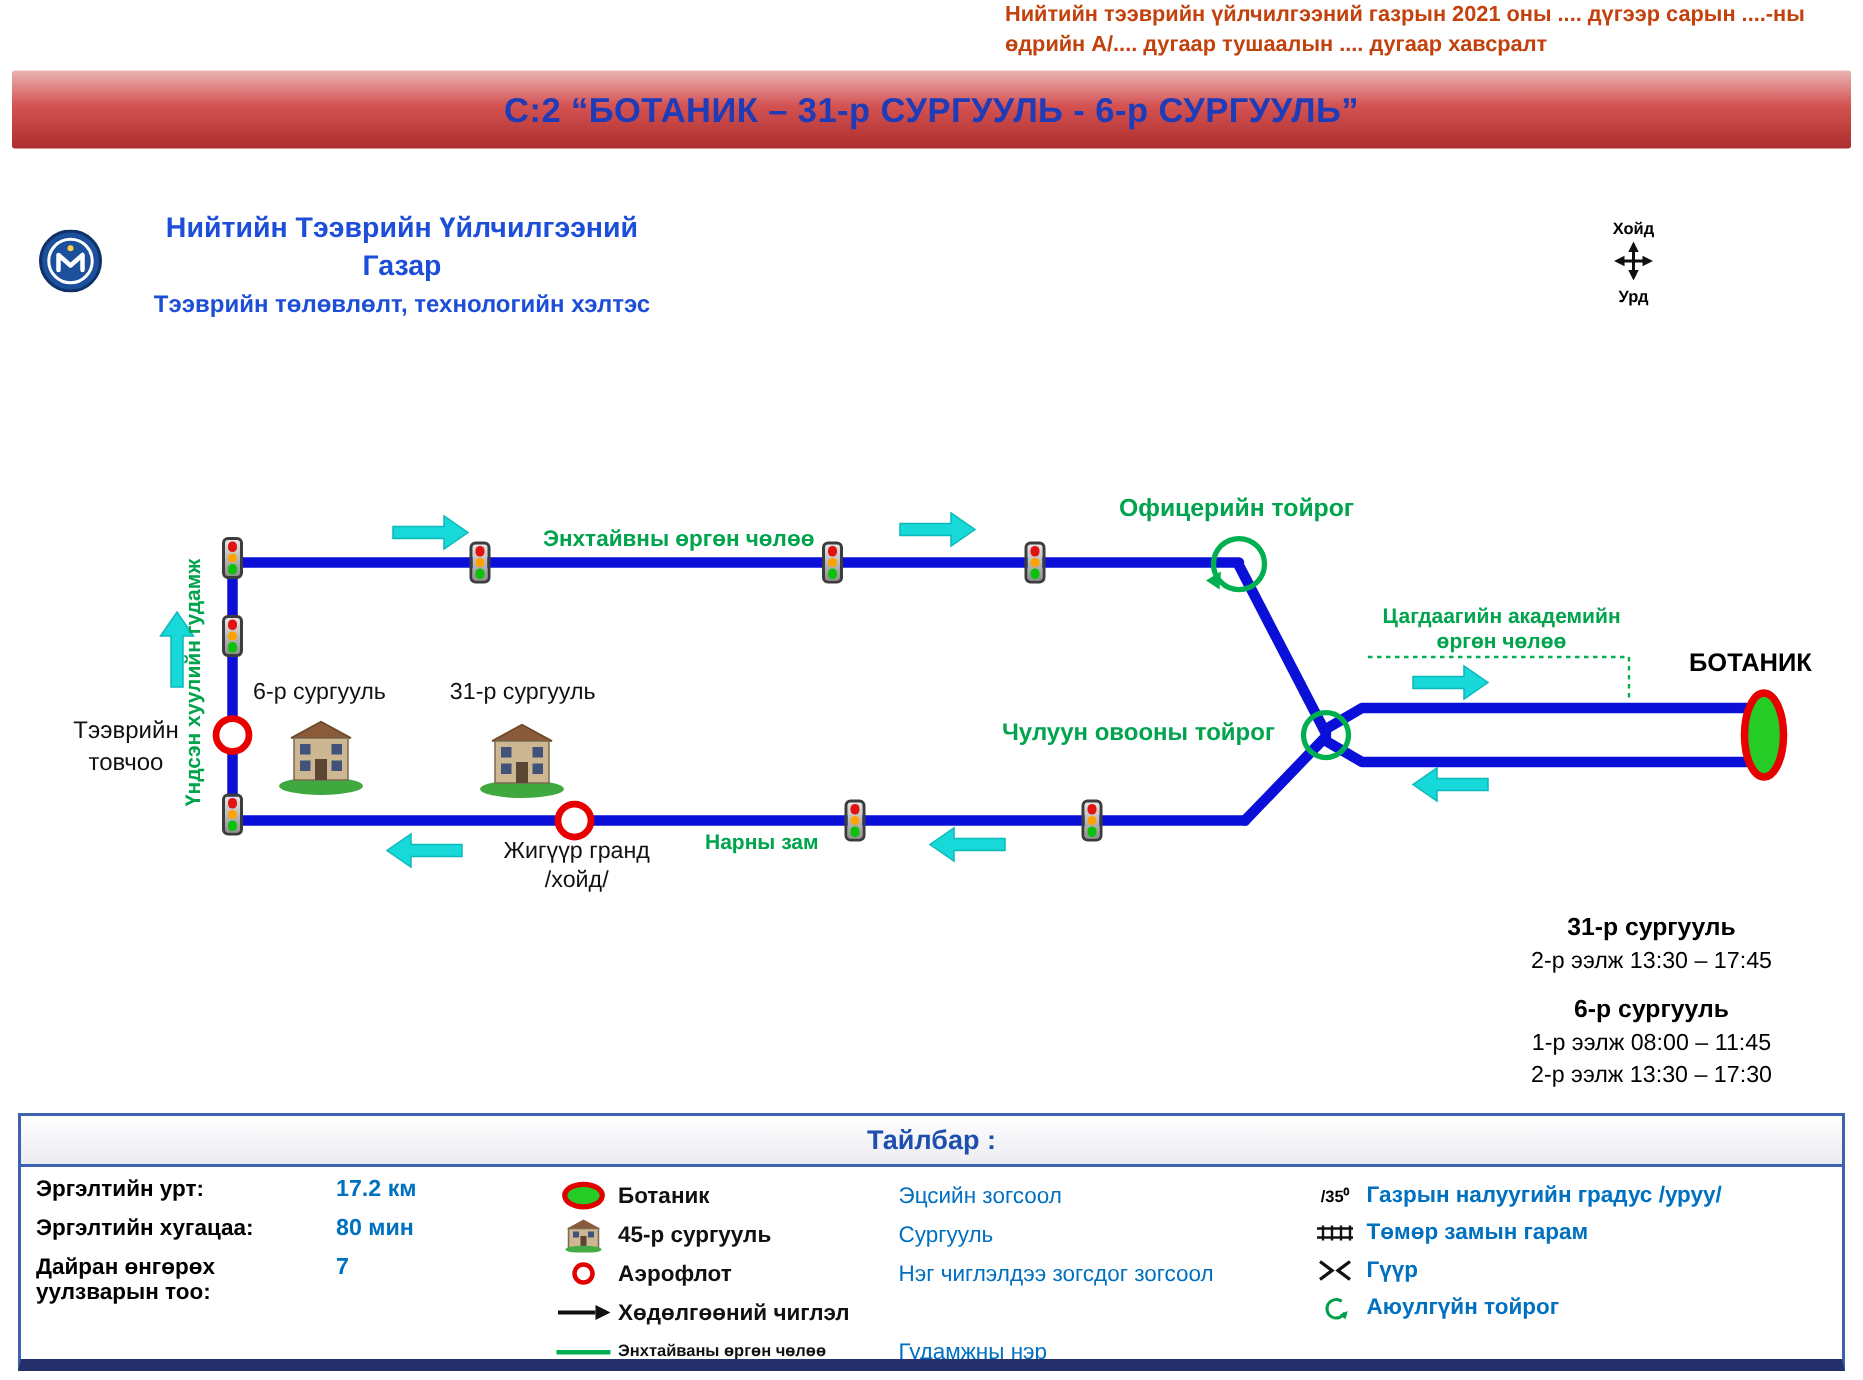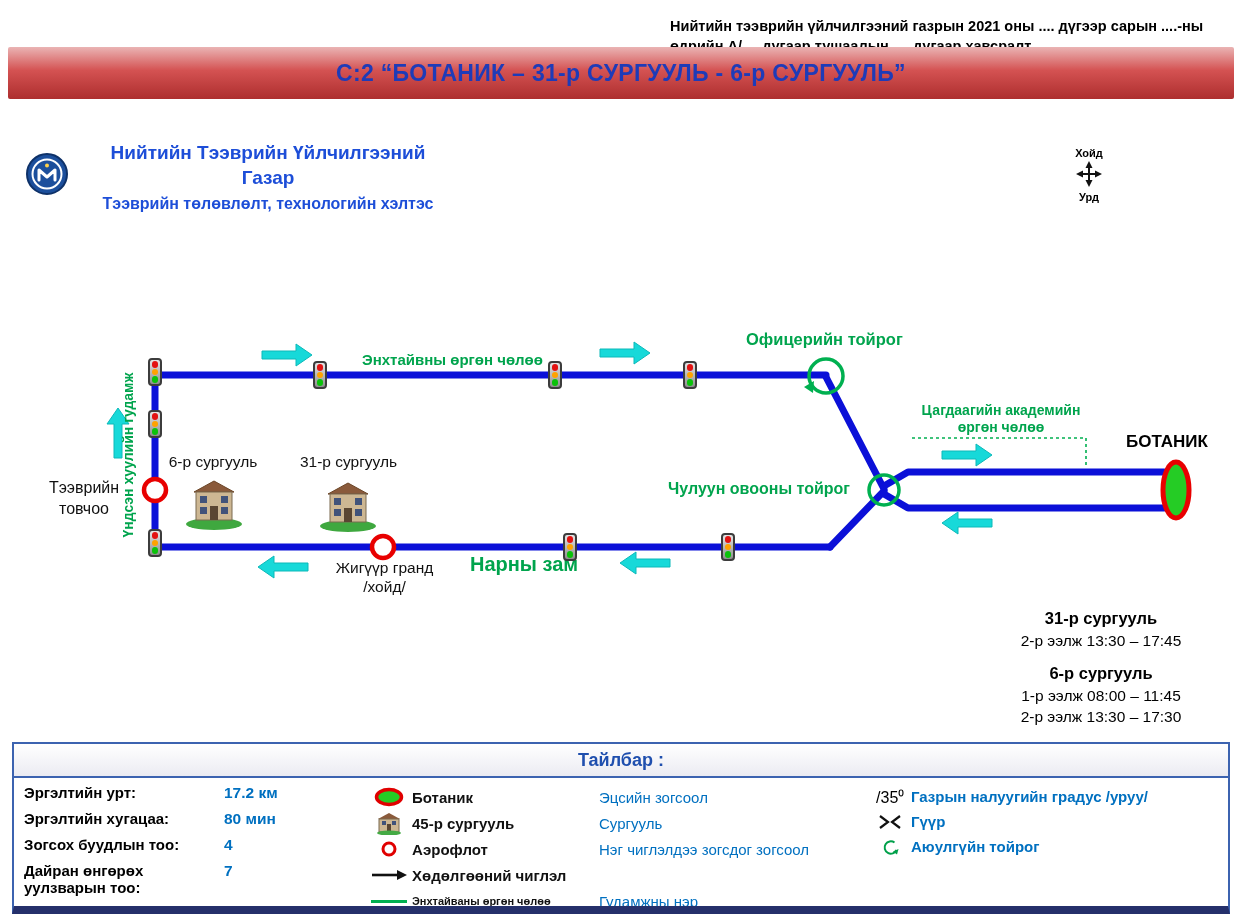--- a/index.html
+++ b/index.html
@@ -1,21 +1,21 @@
 <!DOCTYPE html>
 <html><head>
 <meta charset="utf-8">
 <style>
   html,body{margin:0;padding:0;background:#fff;}
   .page{position:relative;width:1242px;height:920px;background:#ffffff;font-family:"Liberation Sans",sans-serif;overflow:hidden;}
   .abs{position:absolute;}
   .nowrap{white-space:nowrap;}
   .center{text-align:center;}
 
-  .annotation{left:670px;top:16px;width:568px;font-size:14.5px;font-weight:bold;color:#000000;line-height:20px;z-index:2;}
+  .annotation{left:670px;top:0;width:568px;font-size:14.5px;font-weight:bold;color:#c2410c;line-height:20px;z-index:2;}
 
   .banner{left:8px;top:47px;width:1226px;height:52px;background:linear-gradient(180deg,#eab4b4 0%,#d45252 45%,#ad2e2e 100%);display:flex;align-items:center;justify-content:center;border-radius:2px;z-index:2;}
   .banner-title{font-size:23px;font-weight:bold;color:#1e3bb8;letter-spacing:.3px;}
 
   .logo{left:26px;top:153px;z-index:2;}
   .org{left:68px;top:140px;width:400px;text-align:center;color:#1d4ed8;font-weight:bold;z-index:2;}
   .org-l1{font-size:19px;line-height:25px;}
   .org-dept{font-size:16px;margin-top:5px;}
 
   .compass{left:1056px;top:147px;width:66px;text-align:center;font-size:11px;font-weight:bold;color:#000;z-index:2;}
@@ -49,21 +49,21 @@
   .stat-label{width:200px;font-size:15px;font-weight:bold;color:#000;line-height:17px;}
   .stat-value{font-size:15.5px;font-weight:bold;color:#0070c0;}
   .sym-row{display:flex;align-items:center;height:26px;}
   .sym-icon{width:46px;display:flex;justify-content:center;align-items:center;}
   .sym-label{font-size:15px;font-weight:600;color:#111;}
   .sym-label.small{font-size:11px;}
   .meaning-row{height:26px;display:flex;align-items:center;font-size:15px;color:#0070c0;}
   .right-row{display:flex;align-items:center;height:25px;}
   .right-icon{width:42px;display:flex;justify-content:center;align-items:center;}
   .right-label{font-size:15px;font-weight:bold;color:#0070c0;}
-  .slope-badge{font-size:16px;font-weight:normal;color:#000;}
+  .slope-badge{font-size:11px;font-weight:bold;color:#000;}
   .tl-mini{width:11px;height:22px;background:#1c1c1c;border-radius:2px;display:flex;flex-direction:column;align-items:center;justify-content:space-evenly;}
   .tl-mini .dot{width:4.5px;height:4.5px;border-radius:50%;}
   .street-line{width:36px;height:3px;background:#00b050;display:inline-block;}
 </style>
 </head>
 <body>
 
 <div class="page">
 
   <div class="annotation abs">
@@ -208,21 +208,21 @@
   <div class="map-label black-bold nowrap" style="left:1126px;top:432px;font-size:17px">БОТАНИК</div>
   <div class="map-label green nowrap" style="left:668px;top:480px;font-size:16px">Чулуун овооны тойрог</div>
   <div class="map-label green center vlabel" style="left:33px;top:447px;width:190px;font-size:14px">Үндсэн хуулийн гудамж</div>
   <div class="map-label black center" style="left:40px;top:477px;width:88px;font-size:16px;line-height:21px">Тээврийн товчоо</div>
   <div class="map-label black center" style="left:158px;top:453px;width:110px;font-size:15.5px">6-р сургууль</div>
   <div class="map-label black center" style="left:286px;top:453px;width:125px;font-size:15.5px">31-р сургууль</div>
   <div class="map-label black center" style="left:322px;top:558px;width:125px;font-size:15.5px;line-height:19px">
     <div>Жигүүр гранд</div>
     <div>/хойд/</div>
   </div>
-  <div class="map-label green nowrap" style="left:470px;top:553px;font-size:20px">Нарны зам</div>
+  <div class="map-label green nowrap" style="left:470px;top:553px;font-size:14px">Нарны зам</div>
 
   <div class="schedule abs">
     <div class="sch-title">31-р сургууль</div>
     <div class="sch-line">2-р ээлж 13:30 – 17:45</div>
     <div class="sch-title g2">6-р сургууль</div>
     <div class="sch-line">1-р ээлж 08:00 – 11:45</div>
     <div class="sch-line">2-р ээлж 13:30 – 17:30</div>
   </div>
 
   <div class="legend">
@@ -231,24 +231,20 @@
     </div>
 
     <div class="leg-col" style="left:10px;top:40px;width:335px">
       <div class="stat-row">
         <span class="stat-label">Эргэлтийн урт:</span>
         <span class="stat-value">17.2 км</span>
       </div>
       <div class="stat-row">
         <span class="stat-label">Эргэлтийн хугацаа:</span>
         <span class="stat-value">80 мин</span>
-      </div>
-      <div class="stat-row">
-        <span class="stat-label">Зогсох буудлын тоо:</span>
-        <span class="stat-value">4</span>
       </div>
       <div class="stat-row tall">
         <span class="stat-label" style="width:170px">Дайран өнгөрөх уулзварын тоо:</span>
         <span class="stat-value" style="margin-left:30px">7</span>
       </div>
     </div>
 
     <div class="leg-col" style="left:352px;top:40px;width:245px">
       <div class="sym-row">
         <span class="sym-icon">
@@ -304,20 +300,33 @@
       <div class="meaning-row">Гудамжны нэр</div>
     </div>
 
     <div class="leg-col" style="left:855px;top:40px;width:355px">
       <div class="right-row">
         <span class="right-icon slope-badge">/35⁰</span>
         <span class="right-label">Газрын налуугийн градус /уруу/</span>
       </div>
       <div class="right-row">
         <span class="right-icon">
+          <svg width="28" height="12">
+              <line x1="2" y1="3" x2="26" y2="3" stroke="#111" stroke-width="1.8"></line>
+              <line x1="2" y1="9" x2="26" y2="9" stroke="#111" stroke-width="1.8"></line>
+              <line x1="6" y1="1" x2="6" y2="11" stroke="#111" stroke-width="1.6"></line>
+              <line x1="12" y1="1" x2="12" y2="11" stroke="#111" stroke-width="1.6"></line>
+              <line x1="18" y1="1" x2="18" y2="11" stroke="#111" stroke-width="1.6"></line>
+              <line x1="24" y1="1" x2="24" y2="11" stroke="#111" stroke-width="1.6"></line>
+            </svg>
+        </span>
+        <span class="right-label">Төмөр замын гарам</span>
+      </div>
+      <div class="right-row">
+        <span class="right-icon">
           <svg width="26" height="16">
               <path d="M3 2 L11 8 L3 14" fill="none" stroke="#111" stroke-width="2.2"></path>
               <path d="M23 2 L15 8 L23 14" fill="none" stroke="#111" stroke-width="2.2"></path>
             </svg>
         </span>
         <span class="right-label">Гүүр</span>
       </div>
       <div class="right-row">
         <span class="right-icon">
           <svg width="18" height="18">

